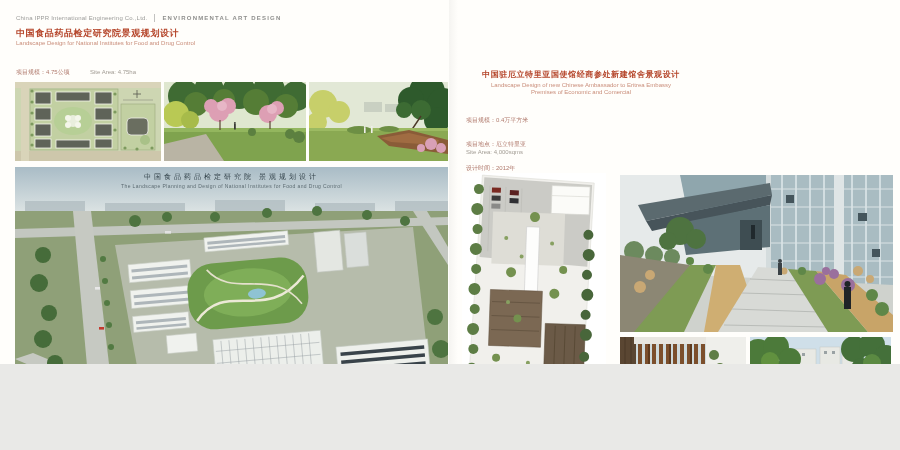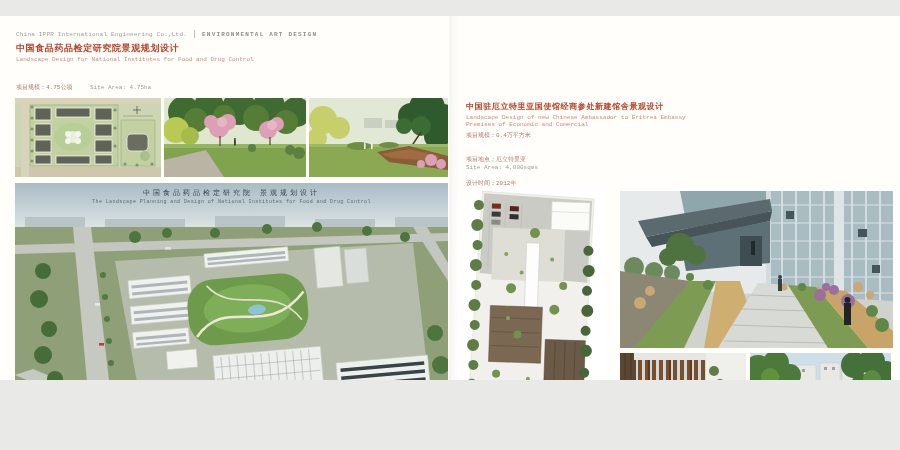--- a/index.html
+++ b/index.html
@@ -1,35 +1,35 @@
 <!DOCTYPE html>
 <html><head>
 <meta charset="utf-8">
 <style>
   html,body{margin:0;padding:0;background:#e9e9e7;}
-  .canvas{position:relative;width:900px;height:364px;margin:16px auto;background:#fffefb;
-          font-family:Liberation Mono, monospace;overflow:hidden;}
+  .canvas{position:relative;width:900px;height:364px;margin:0 auto;background:#fffefb;
+          font-family:Liberation Sans, sans-serif;overflow:hidden;}
   .abs{position:absolute;}
 
   
   .header-row{position:absolute;left:16px;top:14px;display:flex;align-items:center;gap:7px;
               font-size:6px;color:#9b9b99;letter-spacing:.2px;}
   .header-dept{letter-spacing:1.2px;color:#8f8f8d;font-weight:bold;}
   .vdiv{width:1px;height:8px;background:#c2c2c0;}
 
   
   .title-zh{font-size:9px;font-weight:bold;color:#b5452a;letter-spacing:.6px;line-height:10px;}
   .title-en{font-size:6px;color:#c98d7a;margin-top:2px;line-height:7px;}
   .meta{font-size:6px;line-height:8px;white-space:pre;}
   .meta-zh{color:#b07a6d;}
   .meta-en{color:#a29c94;}
   #p1-block{left:16px;top:28px;}
   #p1-meta-zh{left:16px;top:52px;}
   #p1-meta-en{left:90px;top:52px;}
-  #p2-block{left:466px;top:86px;width:230px;}
+  #p2-block{left:466px;top:70px;width:230px;text-align:center;}
   #p2-block .title-zh{font-size:8px;}
   #p2-meta-zh{left:466px;top:100px;}
   #p2-meta-en{left:466px;top:132px;}
 
   
   .img-box{position:absolute;overflow:hidden;background:#dfe3de;}
   .img-box svg{display:block;width:100%;height:100%;}
   #img-plan{left:15px;top:82px;width:146px;height:79px;}
   #img-blossom{left:164px;top:82px;width:142px;height:79px;}
   #img-vista{left:309px;top:82px;width:139px;height:79px;}

